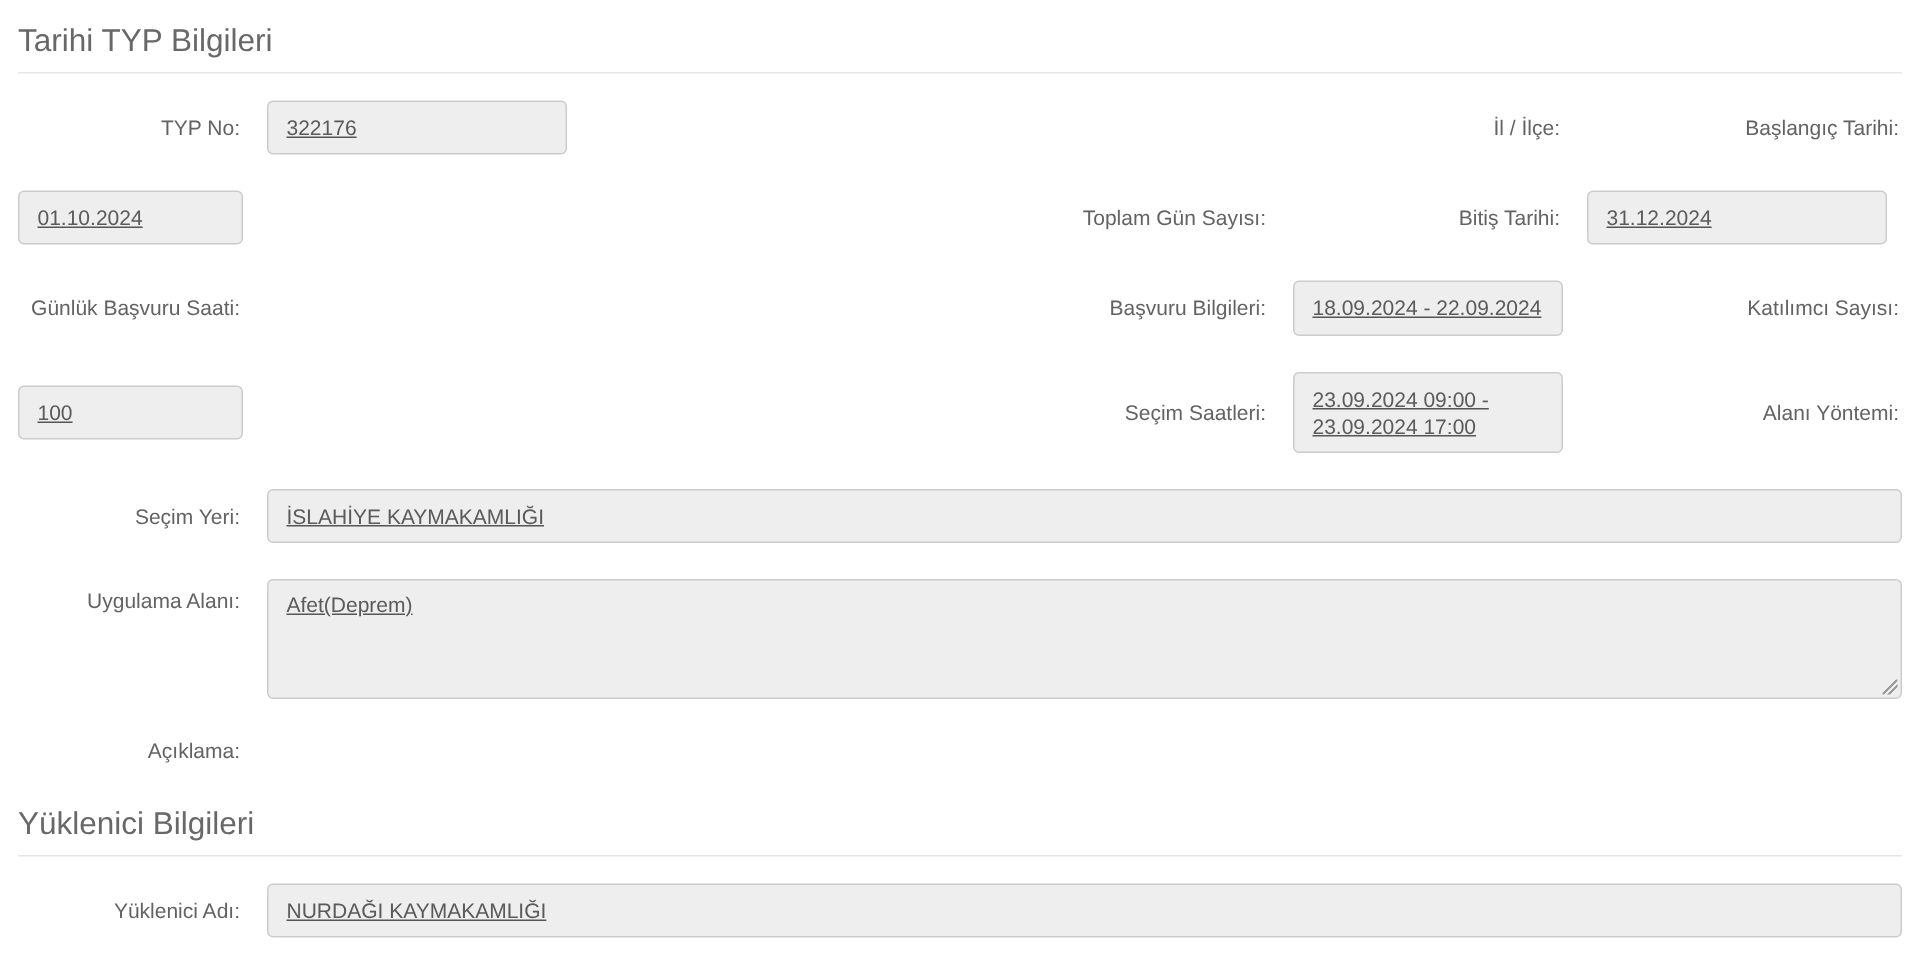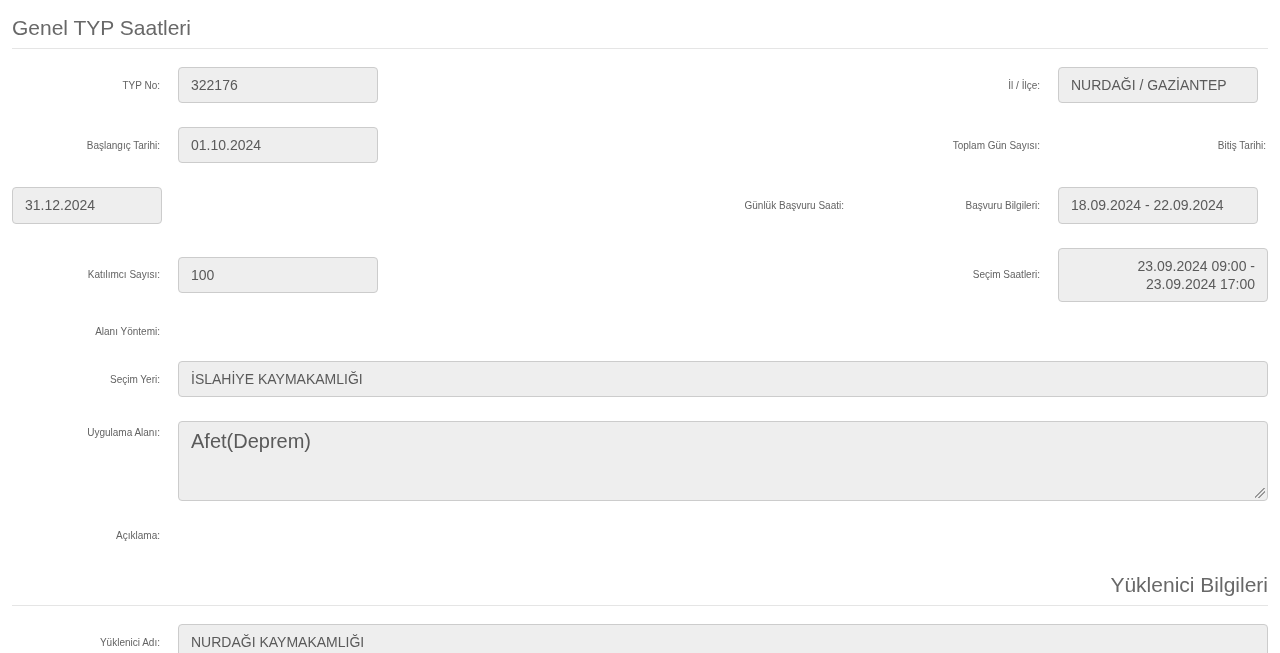--- a/index.html
+++ b/index.html
@@ -29,48 +29,49 @@
     .form-grid {
       display: grid;
       grid-template-columns: 150px 1fr 180px 210px;
       column-gap: 16px;
       row-gap: 24px;
       align-items: center;
     }
     .label {
       text-align: right;
       color: #636363;
-      font-size: 10px;
+      font-size: 14px;
       padding-right: 2px;
     }
     .field {
       display: flex;
+      text-decoration: underline;
     }
     .input {
       background: #eeeeee;
       border: 1px solid #cccccc;
       border-radius: 4px;
       padding: 8px 12px;
       font-size: 14px;
       color: #5a5a5a;
       min-height: 36px;
       display: flex;
       align-items: center;
       line-height: 1.3;
     }
     .input.w-small { width: 200px; }
-    .input.w-medium { width: 260px; text-align: right; }
+    .input.w-medium { width: 260px; }
     .input.w-right { width: 200px; }
     .input.w-full { width: 100%; }
     .textarea {
       background: #eeeeee;
       border: 1px solid #cccccc;
       border-radius: 4px;
       padding: 8px 12px;
-      font-size: 20px;
+      font-size: 14px;
       color: #5a5a5a;
       min-height: 80px;
       width: 100%;
       resize: both;
       position: relative;
     }
     .textarea::after {
       content: "";
       position: absolute;
       right: 2px;
@@ -95,33 +96,30 @@
       display: grid;
       grid-template-columns: 150px 1fr;
       column-gap: 16px;
       row-gap: 24px;
       align-items: center;
     }
   </style>
 </head>
 <body>
 
-<div class="section-title">Genel TYP Saatleri</div>
+<div class="section-title">Tarihi TYP Bilgileri</div>
 <hr class="section-rule">
 
 <div class="form-grid">
 
   <div class="label">TYP No:</div>
   <div class="field">
       <div class="input w-small">322176</div>
     </div>
   <div class="label">İl / İlçe:</div>
-  <div class="field">
-      <div class="input w-right">NURDAĞI / GAZİANTEP</div>
-    </div>
 
   <div class="label">Başlangıç Tarihi:</div>
   <div class="field">
       <div class="input w-small">01.10.2024</div>
     </div>
   <div class="label">Toplam Gün Sayısı:</div>
 
   <div class="label">Bitiş Tarihi:</div>
   <div class="field">
       <div class="input w-small">31.12.2024</div>
@@ -151,21 +149,21 @@
   <div class="label full-span-label" style="align-self:flex-start; padding-top:6px;">Uygulama Alanı:</div>
   <div class="field full-span-value">
       <div class="textarea">Afet(Deprem)</div>
     </div>
 
   <div class="label full-span-label">Açıklama:</div>
   <div class="full-span-value empty-value"></div>
 
 </div>
 
-<div class="section-title" style="margin-top:28px;text-align:right;">Yüklenici Bilgileri</div>
+<div class="section-title" style="margin-top:28px;">Yüklenici Bilgileri</div>
 <hr class="section-rule">
 
 <div class="form-grid-2">
 
   <div class="label">Yüklenici Adı:</div>
   <div class="field">
       <div class="input w-full">NURDAĞI KAYMAKAMLIĞI</div>
     </div>
 
 </div>

